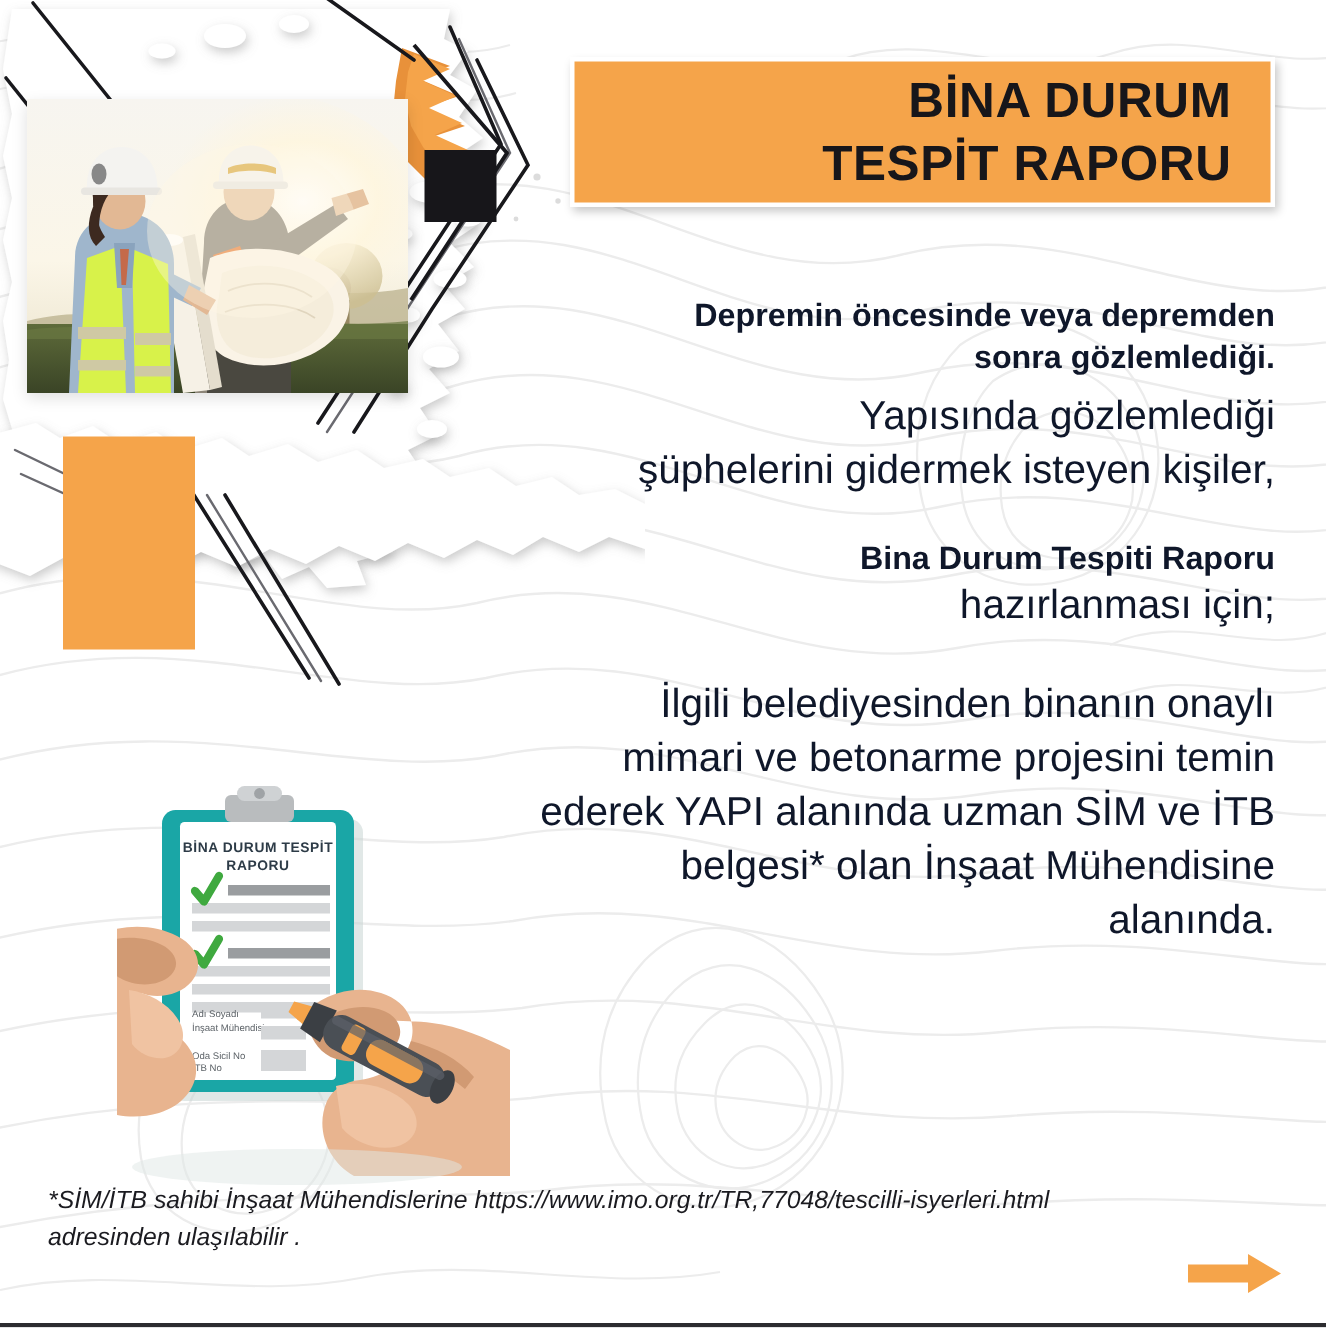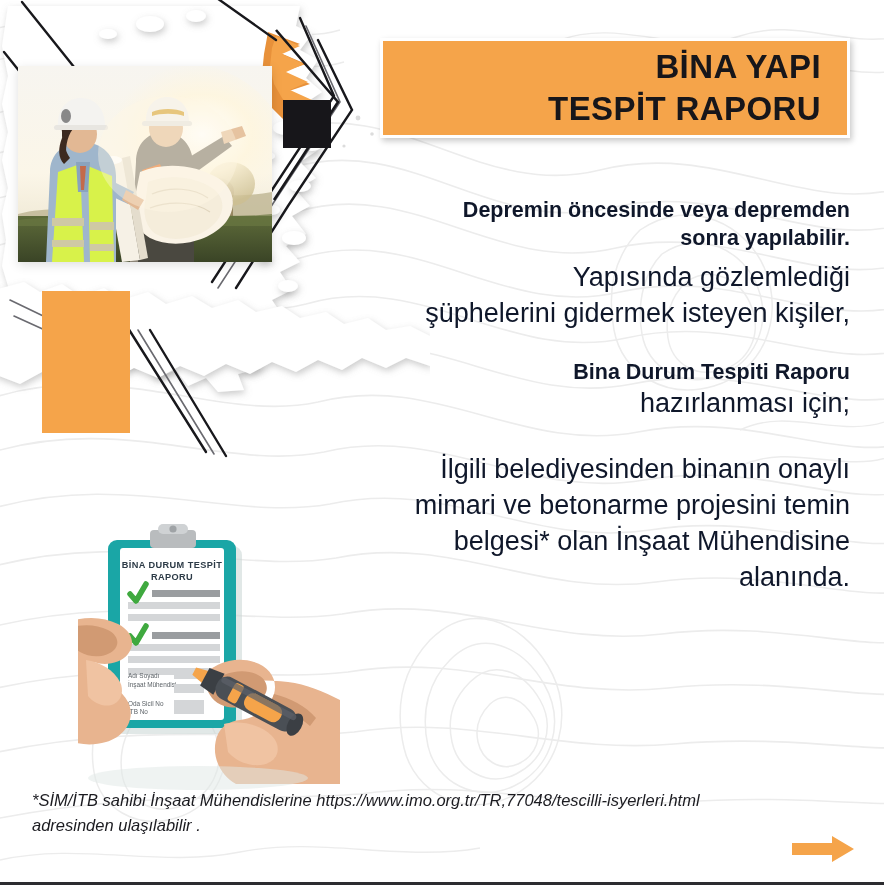--- a/index.html
+++ b/index.html
@@ -389,42 +389,43 @@
       </g>
 
       <ellipse cx="150" cy="88" rx="70" ry="58" fill="#fff8e4" opacity="0.38"></ellipse>
     </svg>
   </div>
 
   <div class="orange-block"></div>
   <div class="black-block"></div>
 
   <div class="banner">
-    <div class="banner-line">BİNA YAPI</div>
+    <div class="banner-line">BİNA DURUM</div>
     <div class="banner-line">TESPİT RAPORU</div>
   </div>
 
   <div class="body-copy">
     <p class="para bold">Depremin öncesinde veya depremden</p>
-    <p class="para bold">sonra yapılabilir.</p>
+    <p class="para bold">sonra gözlemlediği.</p>
 
     <div class="gap-sm"></div>
 
     <p class="para normal">Yapısında gözlemlediği</p>
     <p class="para normal">şüphelerini gidermek isteyen kişiler,</p>
 
     <div class="gap-md"></div>
 
     <p class="para bold">Bina Durum Tespiti Raporu</p>
     <p class="para normal">hazırlanması için;</p>
 
     <div class="gap-lg"></div>
 
     <p class="para normal">İlgili belediyesinden binanın onaylı</p>
     <p class="para normal">mimari ve betonarme projesini temin</p>
+    <p class="para normal">ederek  YAPI alanında uzman SİM ve İTB</p>
     <p class="para normal">belgesi* olan İnşaat Mühendisine</p>
     <p class="para normal">alanında.</p>
   </div>
 
   <div class="illustration">
     <svg viewBox="0 0 262 278" xmlns="http://www.w3.org/2000/svg">
       <defs>
         <clipPath id="paperclip">
           <rect x="42" y="36" width="114" height="172" rx="3"></rect>
         </clipPath>

